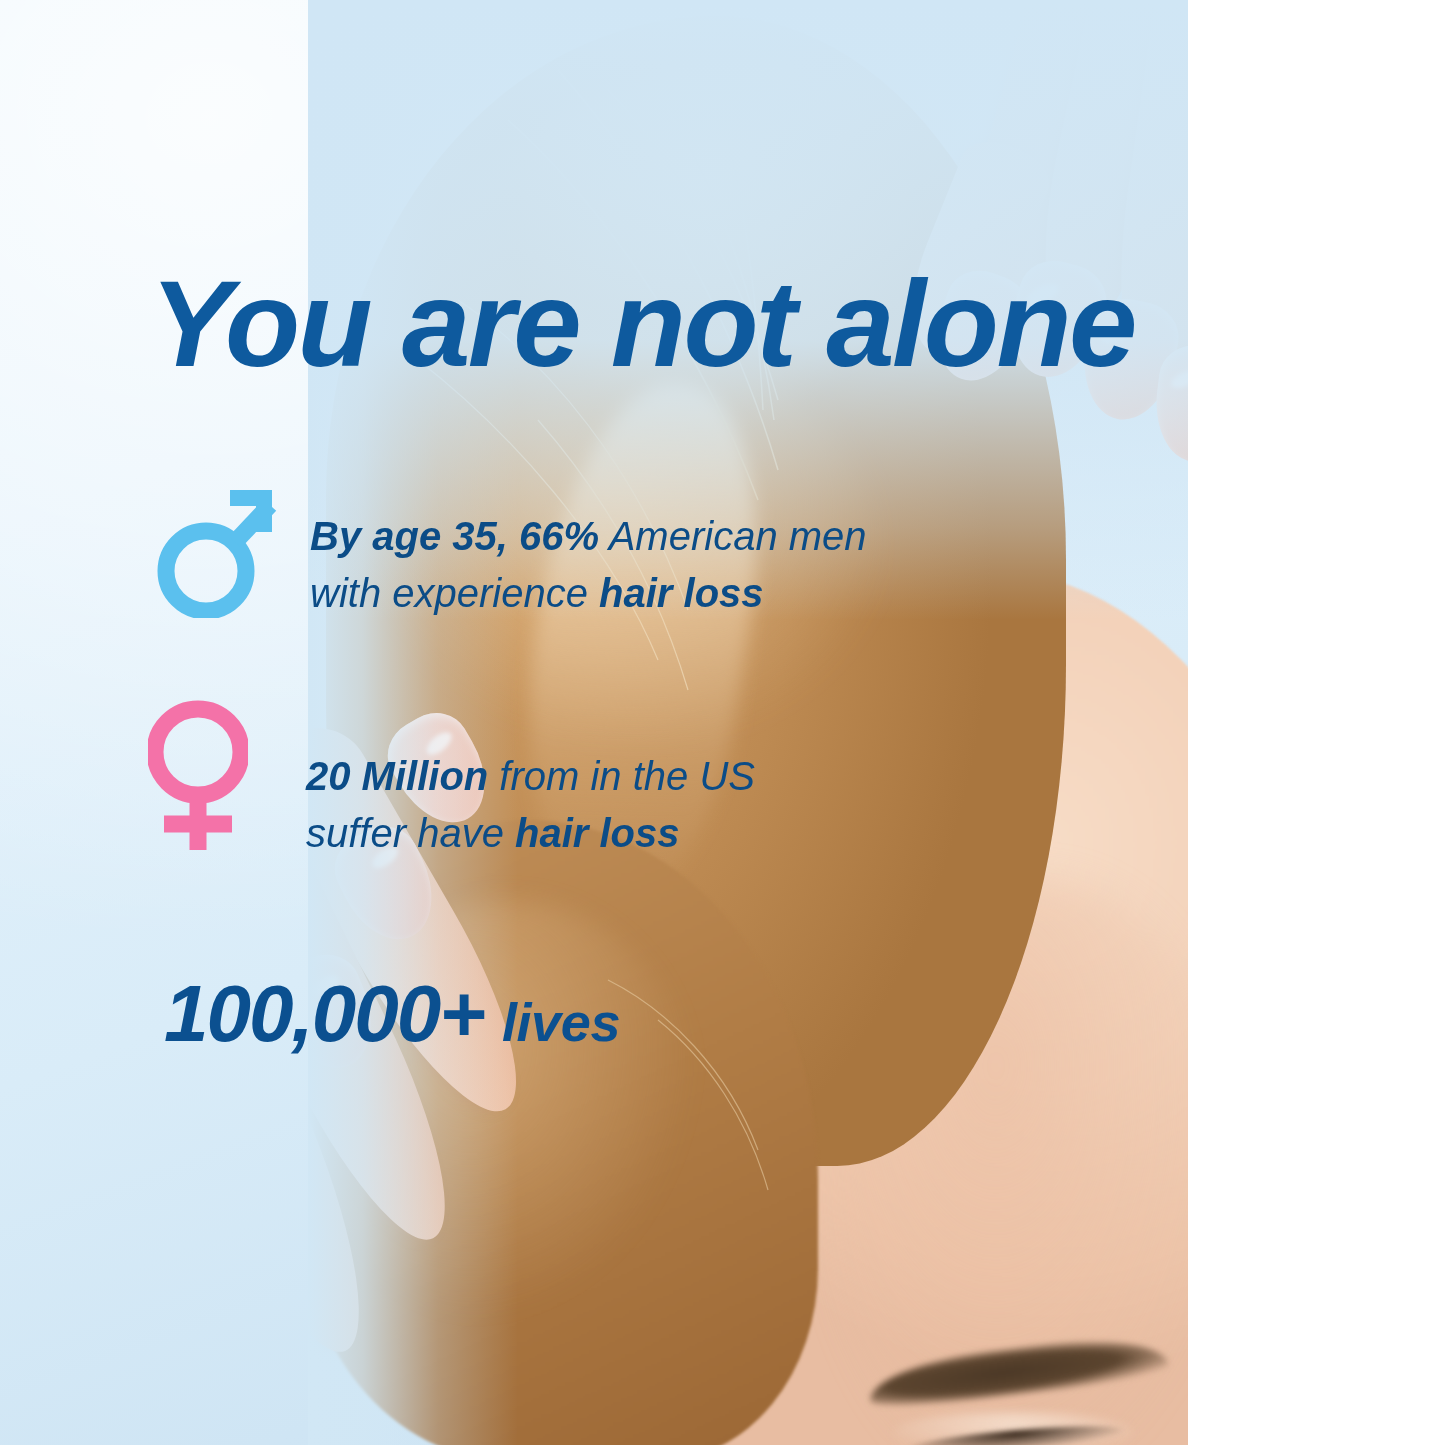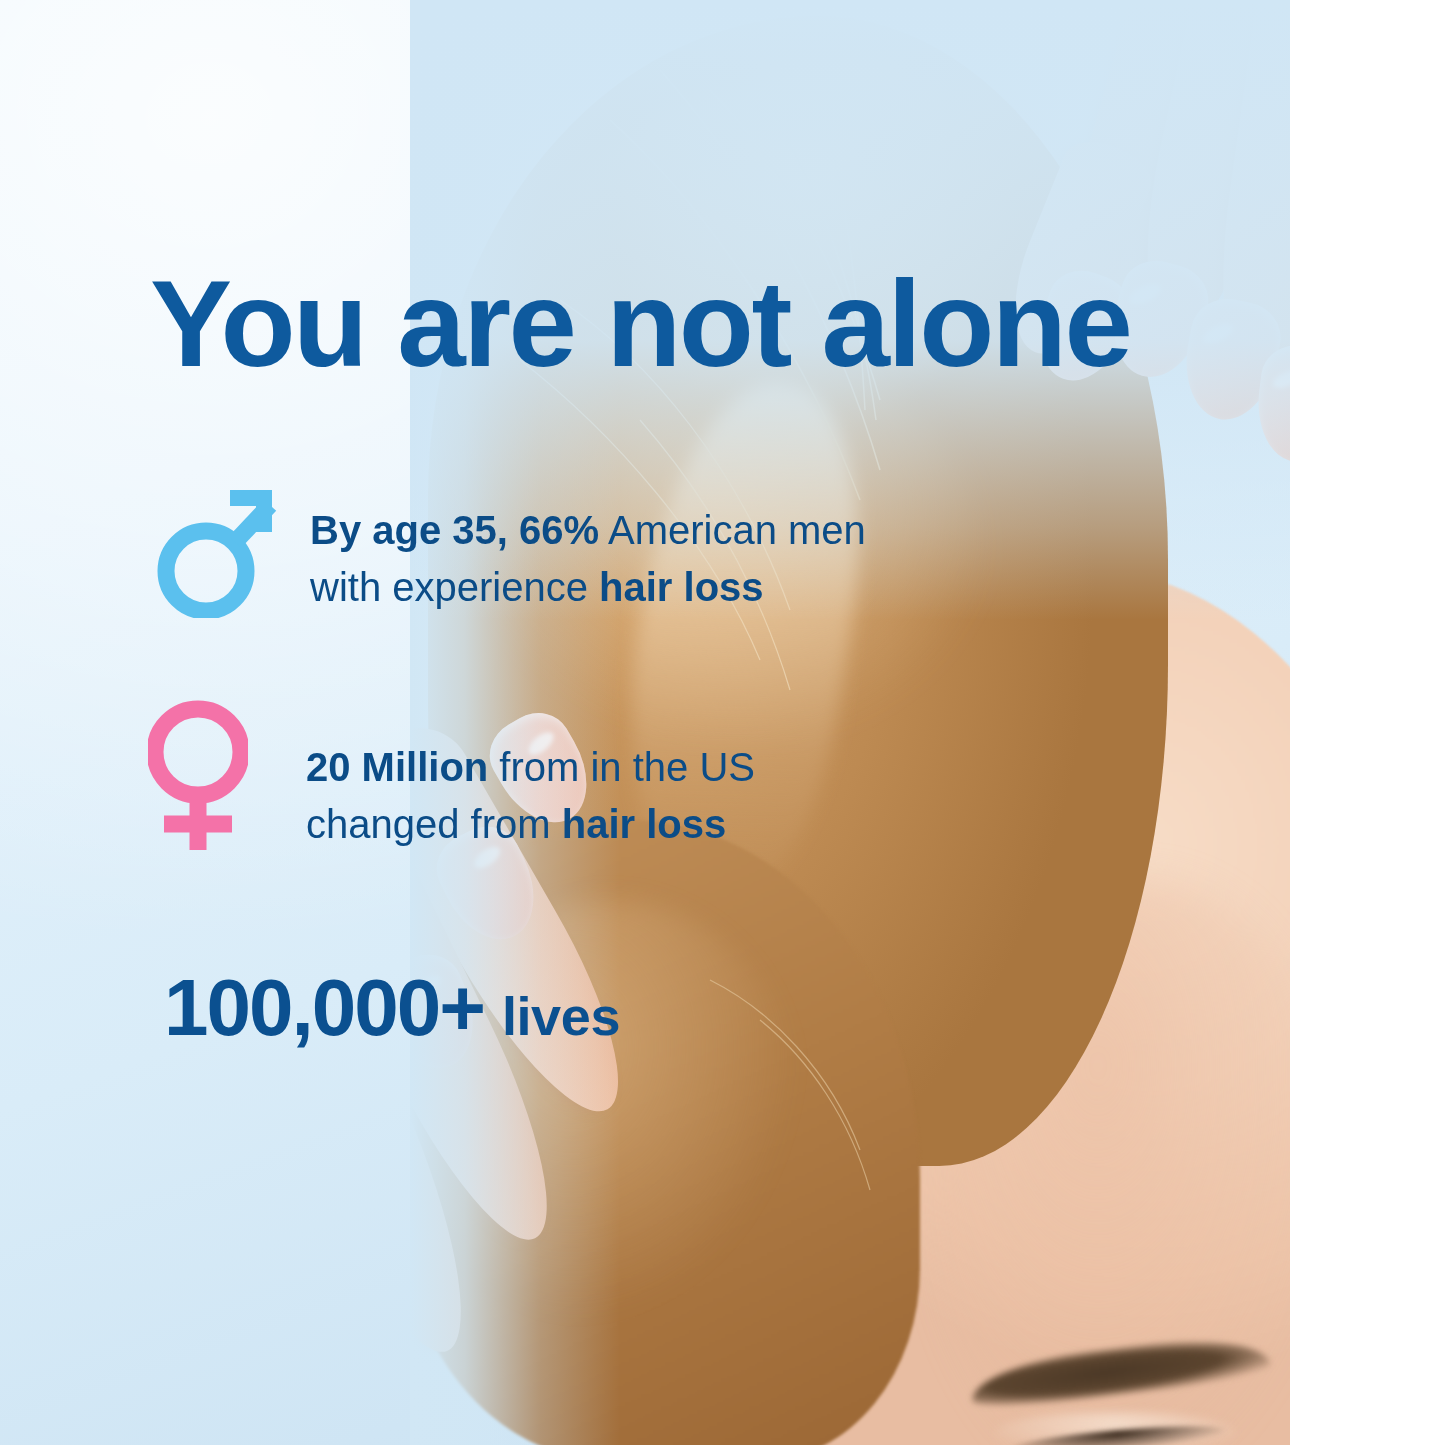--- a/index.html
+++ b/index.html
@@ -2,25 +2,26 @@
 <html><head>
 <meta charset="utf-8">
 <style>
   html, body {
     margin: 0;
     padding: 0;
     background: #ffffff;
   }
   #poster {
     position: relative;
-    width: 1290px;
+    width: 1188px;
     height: 1445px;
     overflow: hidden;
     font-family: "Liberation Sans", sans-serif;
     background: linear-gradient(160deg, #e9f5fc 0%, #e2f1fb 28%, #d9ecf8 58%, #cfe5f4 82%, #c9e2f3 100%);
+    font-style: italic;
   }
 
   
   .bg-glow {
     position: absolute;
     left: -280px;
     top: -320px;
     width: 1400px;
     height: 1250px;
     background: radial-gradient(ellipse at 35% 35%, rgba(255,255,255,0.82) 0%, rgba(255,255,255,0.45) 38%, rgba(255,255,255,0) 72%);
@@ -220,21 +221,21 @@
     font-weight: 700;
     letter-spacing: -2.5px;
     line-height: 1;
     color: #0e5a9e;
     white-space: nowrap;
   }
 
   .stat-row {
     position: absolute;
     display: flex;
-    align-items: center;
+    align-items: flex-end;
   }
   .stat-row.men   { left: 148px; top: 480px; }
   .stat-row.women { left: 148px; top: 700px; }
 
   .gender-icon { flex: 0 0 auto; }
 
   .stat-text {
     color: #0b4c87;
     font-size: 40px;
     line-height: 1.42;
@@ -254,21 +255,21 @@
     white-space: nowrap;
   }
   .claim .l1,
   .claim .l3 {
     font-size: 54px;
     font-weight: 400;
     letter-spacing: -0.4px;
   }
   .claim .l2 {
     display: block;
-    margin: 4px 0 6px 0;
+    margin: 10px 0 6px 0;
   }
   .claim .big {
     font-size: 80px;
     font-weight: 700;
     letter-spacing: -2px;
   }
   .claim .small {
     font-size: 54px;
     font-weight: 700;
     letter-spacing: -0.4px;
@@ -374,21 +375,21 @@
       <svg width="100" height="158" viewBox="0 0 100 158">
         <g fill="none" stroke="#F472A8" stroke-width="17">
           <circle cx="50" cy="52" r="43"></circle>
           <path d="M50 95 L50 150" stroke-linecap="butt"></path>
           <path d="M16 124 L84 124" stroke-linecap="butt"></path>
         </g>
       </svg>
     </span>
     <span class="stat-text">
       <b>20 Million</b><span> from in the US</span><br>
-      <span>changed from </span><b>hair loss</b>
+      <span>suffer have </span><b>hair loss</b>
     </span>
   </div>
 
   <div class="claim">
     <span class="l2">
       <span class="big">100,000+</span><span class="small">lives</span>
     </span>
   </div>
 
 </div>

